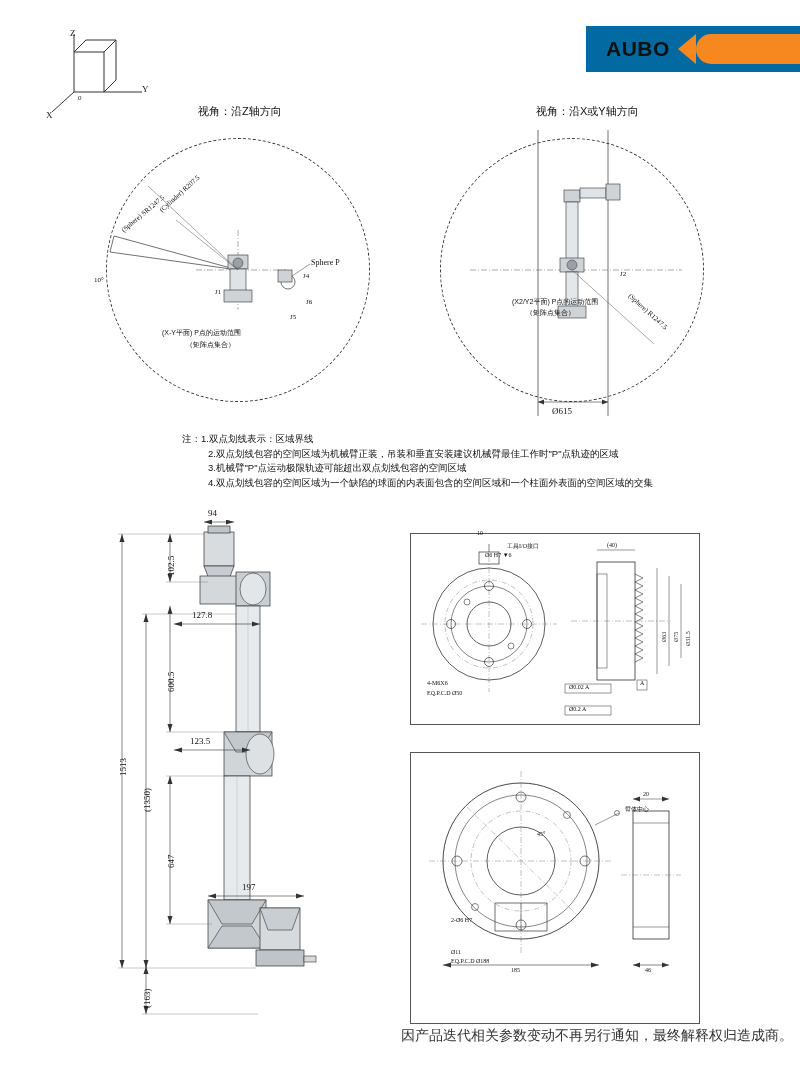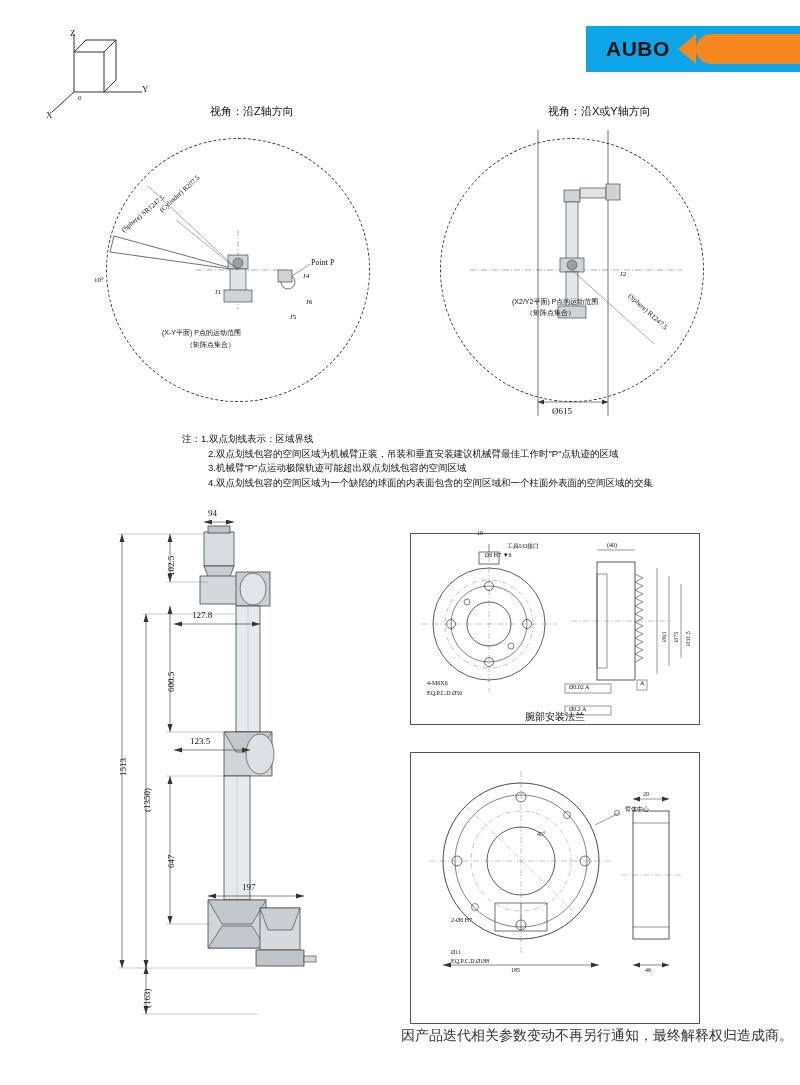--- a/index.html
+++ b/index.html
@@ -15,21 +15,21 @@
     position: relative;
     width: 800px; height: 1085px;
     background: #fff;
   }
 
   
   .brand-bar {
     position: absolute;
     top: 26px; right: 0;
     width: 214px; height: 46px;
-    background: #0ea5e9;
+    background: #0369a1;
     display: flex;
     align-items: center;
   }
   .brand-logo-text {
     font-size: 21px;
     font-weight: bold;
     letter-spacing: 0.5px;
     color: #111;
     margin-left: 20px;
   }
@@ -52,21 +52,20 @@
 
   
   .axis-box { position: absolute; left: 46px; top: 30px; width: 120px; height: 90px; }
   .axis-label { position: absolute; font-size: 9px; font-family: "Liberation Serif", serif; }
 
   
   .view-title {
     position: absolute;
     font-size: 11px;
     color: #111;
-    margin-left: 12px;
   }
   .vt-left  { left: 198px; top: 104px; }
   .vt-right { left: 536px; top: 104px; }
 
   
   .env { position: absolute; }
   .env-left  { left: 96px;  top: 130px; width: 300px; height: 290px; }
   .env-right { left: 430px; top: 130px; width: 300px; height: 290px; }
 
   .dotfill {
@@ -222,21 +221,21 @@
       <rect x="182" y="140" width="14" height="12" fill="#cfd3d6" stroke="#333" stroke-width="0.6"></rect>
       <line x1="196" y1="146" x2="214" y2="134" stroke="#333" stroke-width="0.5"></line>
 
       <line x1="142" y1="140" x2="52" y2="56" stroke="#555" stroke-width="0.5"></line>
       <line x1="142" y1="140" x2="80" y2="90" stroke="#555" stroke-width="0.5"></line>
     </svg>
 
     <span class="lbl" style="left:24px; top:98px; transform:rotate(-40deg); transform-origin:left top;">(Sphere) SR1247.5</span>
     <span class="lbl" style="left:62px; top:78px; transform:rotate(-42deg); transform-origin:left top;">(Cylinder) R207.5</span>
     <span class="lbl" style="left:-2px; top:146px;">10°</span>
-    <span class="lbl" style="left:215px; top:128px; font-size:8px;">Point P</span>
+    <span class="lbl" style="left:215px; top:128px; font-size:8px;">Sphere P</span>
     <span class="lbl" style="left:119px; top:158px;">J1</span>
     <span class="lbl" style="left:207px; top:142px;">J4</span>
     <span class="lbl" style="left:194px; top:183px;">J5</span>
     <span class="lbl" style="left:210px; top:168px;">J6</span>
     <span class="lbl-cn lbl" style="left:66px; top:198px;">(X-Y平面) P点的运动范围</span>
     <span class="lbl-cn lbl" style="left:90px; top:210px;">（矩阵点集合）</span>
   </div>
 
   <div class="env env-right">
     <div class="dotfill" style="left:10px; top:8px; width:264px; height:264px; border-radius:50%;"></div>
@@ -418,21 +417,20 @@
     <span class="lbl-sm lbl" style="left:16px; top:146px;">4-M6X6</span>
     <span class="lbl-sm lbl" style="left:16px; top:156px;">EQ.P.C.D Ø50</span>
     <span class="lbl-sm lbl" style="left:158px; top:150px;">Ø0.02 A</span>
     <span class="lbl-sm lbl" style="left:158px; top:172px;">Ø0.2 A</span>
     <span class="lbl-sm lbl rot90" style="left:250px; top:108px;">Ø63</span>
     <span class="lbl-sm lbl rot90" style="left:262px; top:108px;">Ø75</span>
     <span class="lbl-sm lbl rot90" style="left:274px; top:112px;">Ø31.5</span>
     <span class="lbl-sm lbl" style="left:196px; top:8px;">(40)</span>
     <span class="lbl-sm lbl" style="left:229px; top:146px;">A</span>
 
-    <div class="panel-caption" style="top:176px;">腕部安装法兰</div>
   </div>
 
   <div class="panel panel-b">
     <svg width="288" height="270" viewBox="0 0 288 270">
 
       <circle cx="110" cy="108" r="78" fill="none" stroke="#333" stroke-width="0.9"></circle>
       <circle cx="110" cy="108" r="66" fill="none" stroke="#333" stroke-width="0.6"></circle>
       <circle cx="110" cy="108" r="50" fill="none" stroke="#666" stroke-width="0.4" stroke-dasharray="5,2,1,2"></circle>
       <circle cx="110" cy="108" r="34" fill="none" stroke="#333" stroke-width="0.8"></circle>
 

